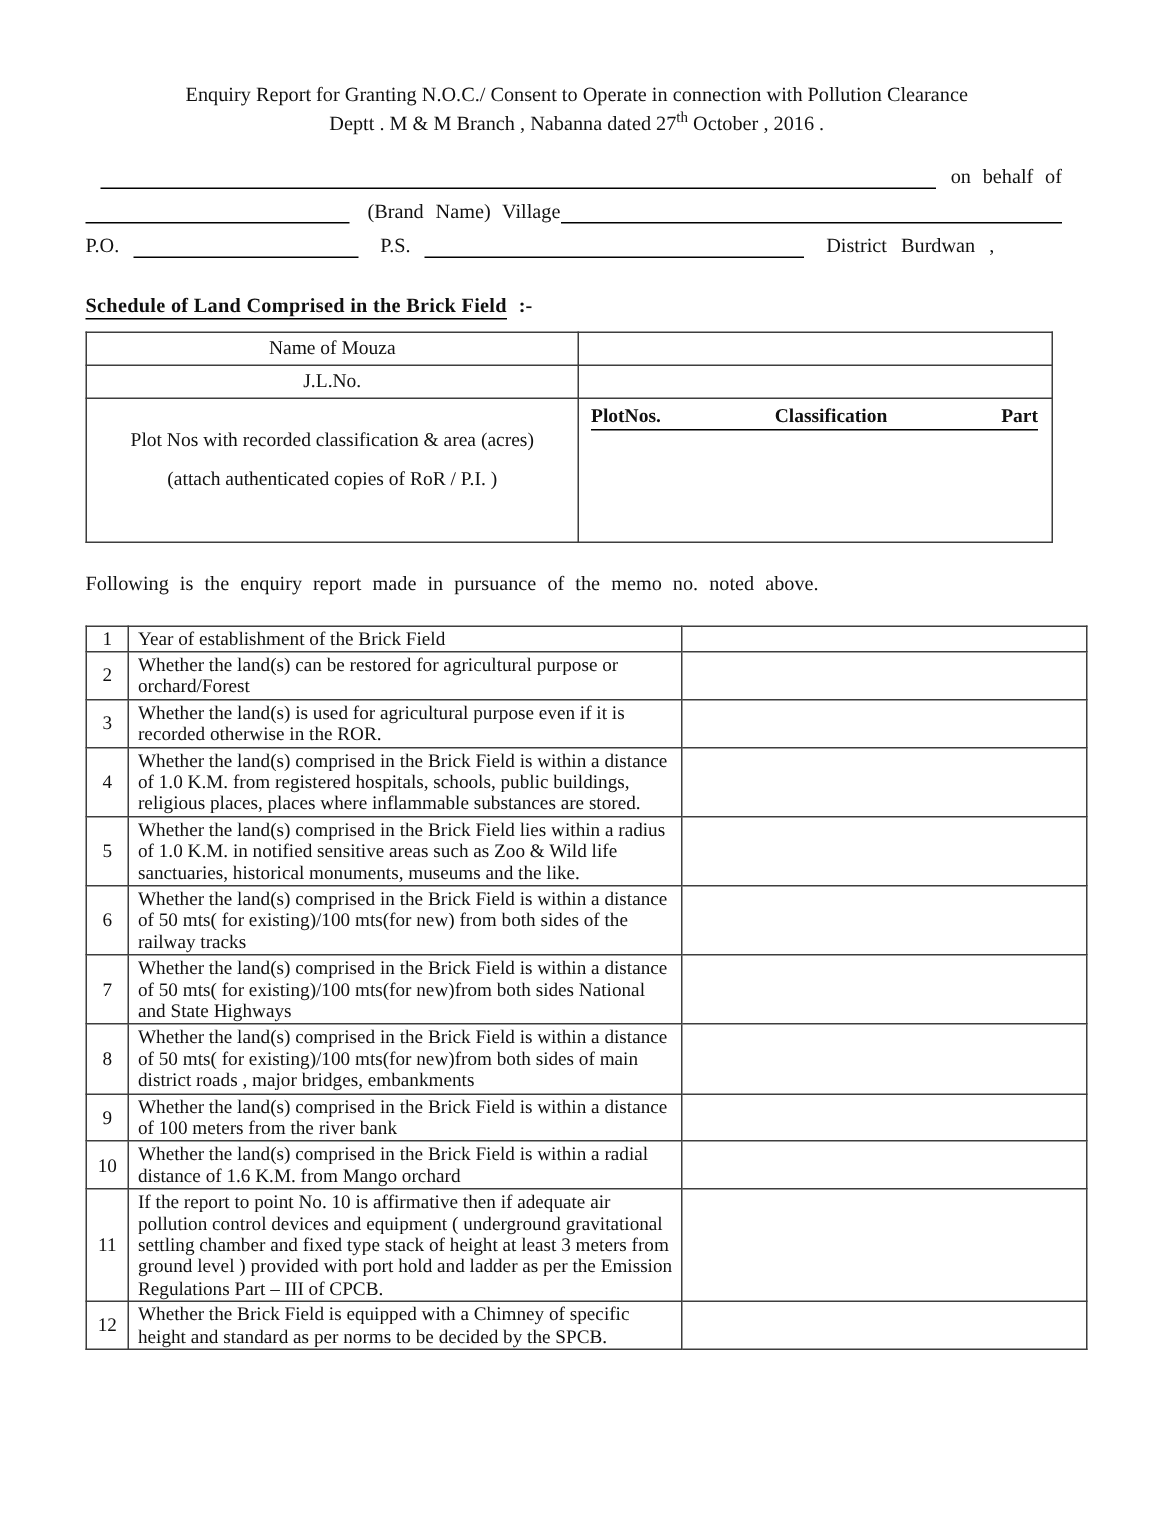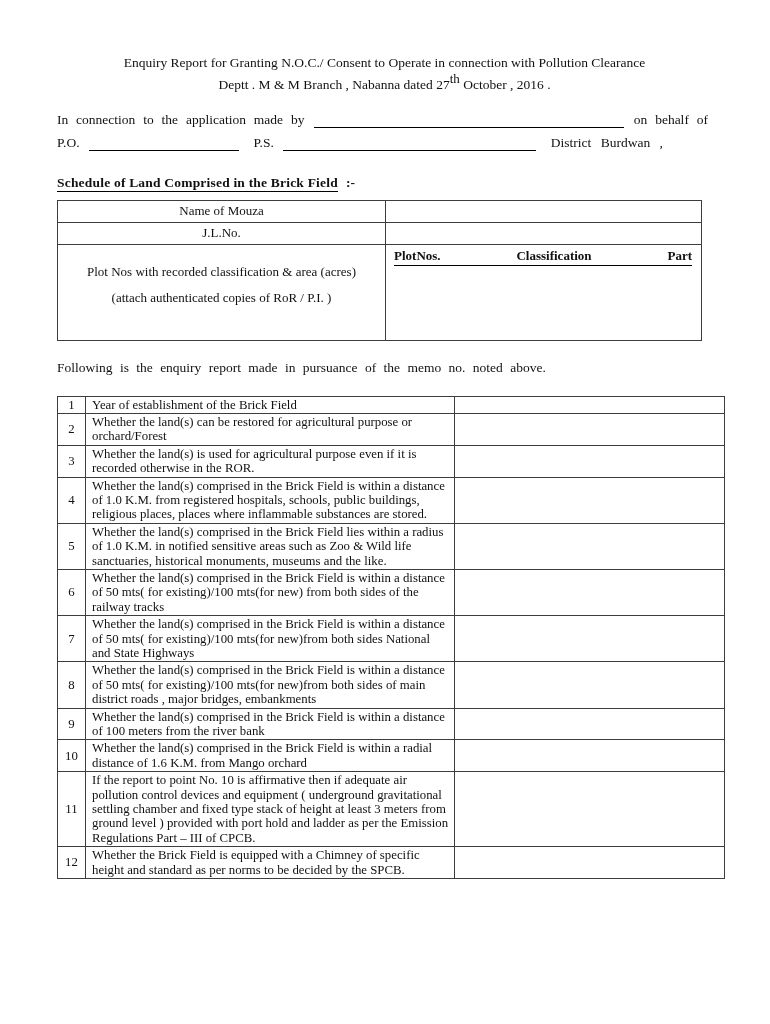--- a/index.html
+++ b/index.html
@@ -11,21 +11,21 @@
     position: relative;
     font-family: "Liberation Serif", "DejaVu Serif", serif;
     color: #111;
     overflow: hidden;
     padding-left: 29px;
   }
   .content { position: absolute; left: 57px; top: 0; width: 655px; }
 
   
   .title-block { margin-top: 55px; text-align: center; font-size: 13.5px; line-height: 16px; }
-  .title-block sup { font-size: 13px; }
+  .title-block sup { font-size: 10px; }
 
   
   .intro { margin-top: 12px; font-size: 13.5px; }
   .intro-line { display: flex; align-items: flex-end; height: 23px; width: 651px; }
   .intro-line .txt { white-space: nowrap; word-spacing: 4.5px; }
   .blank { border-bottom: 1px solid #000; height: 15px; display: inline-block; }
   .blank.grow { flex: 1 1 auto; }
 
   
   .sched-heading { margin-top: 24px; font-size: 13.5px; font-weight: bold; }
@@ -60,23 +60,27 @@
 <div class="page">
   <div class="content">
 
     <div class="title-block">
       <div>Enquiry Report for Granting N.O.C./ Consent to Operate in connection with Pollution Clearance</div>
       <div><span>Deptt . M &amp; M Branch , Nabanna dated 27</span><sup>th</sup><span> October , 2016 .</span></div>
     </div>
 
     <div class="intro">
       <div class="intro-line">
-        <span class="txt">In connection to the application made by</span>
         <span class="blank grow" style="margin: 0 10px;"></span>
         <span class="txt">on behalf of</span>
+      </div>
+      <div class="intro-line">
+        <span class="blank" style="width: 176px;"></span>
+        <span class="txt" style="margin-left: 12px;">(Brand Name) Village</span>
+        <span class="blank grow"></span>
       </div>
       <div class="intro-line">
         <span class="txt">P.O.</span>
         <span class="blank" style="width: 150px; margin-left: 9px;"></span>
         <span class="txt" style="margin-left: 15px;">P.S.</span>
         <span class="blank" style="width: 253px; margin-left: 9px;"></span>
         <span class="txt" style="margin-left: 15px; word-spacing: 6px;">District Burdwan ,</span>
       </div>
     </div>
 

